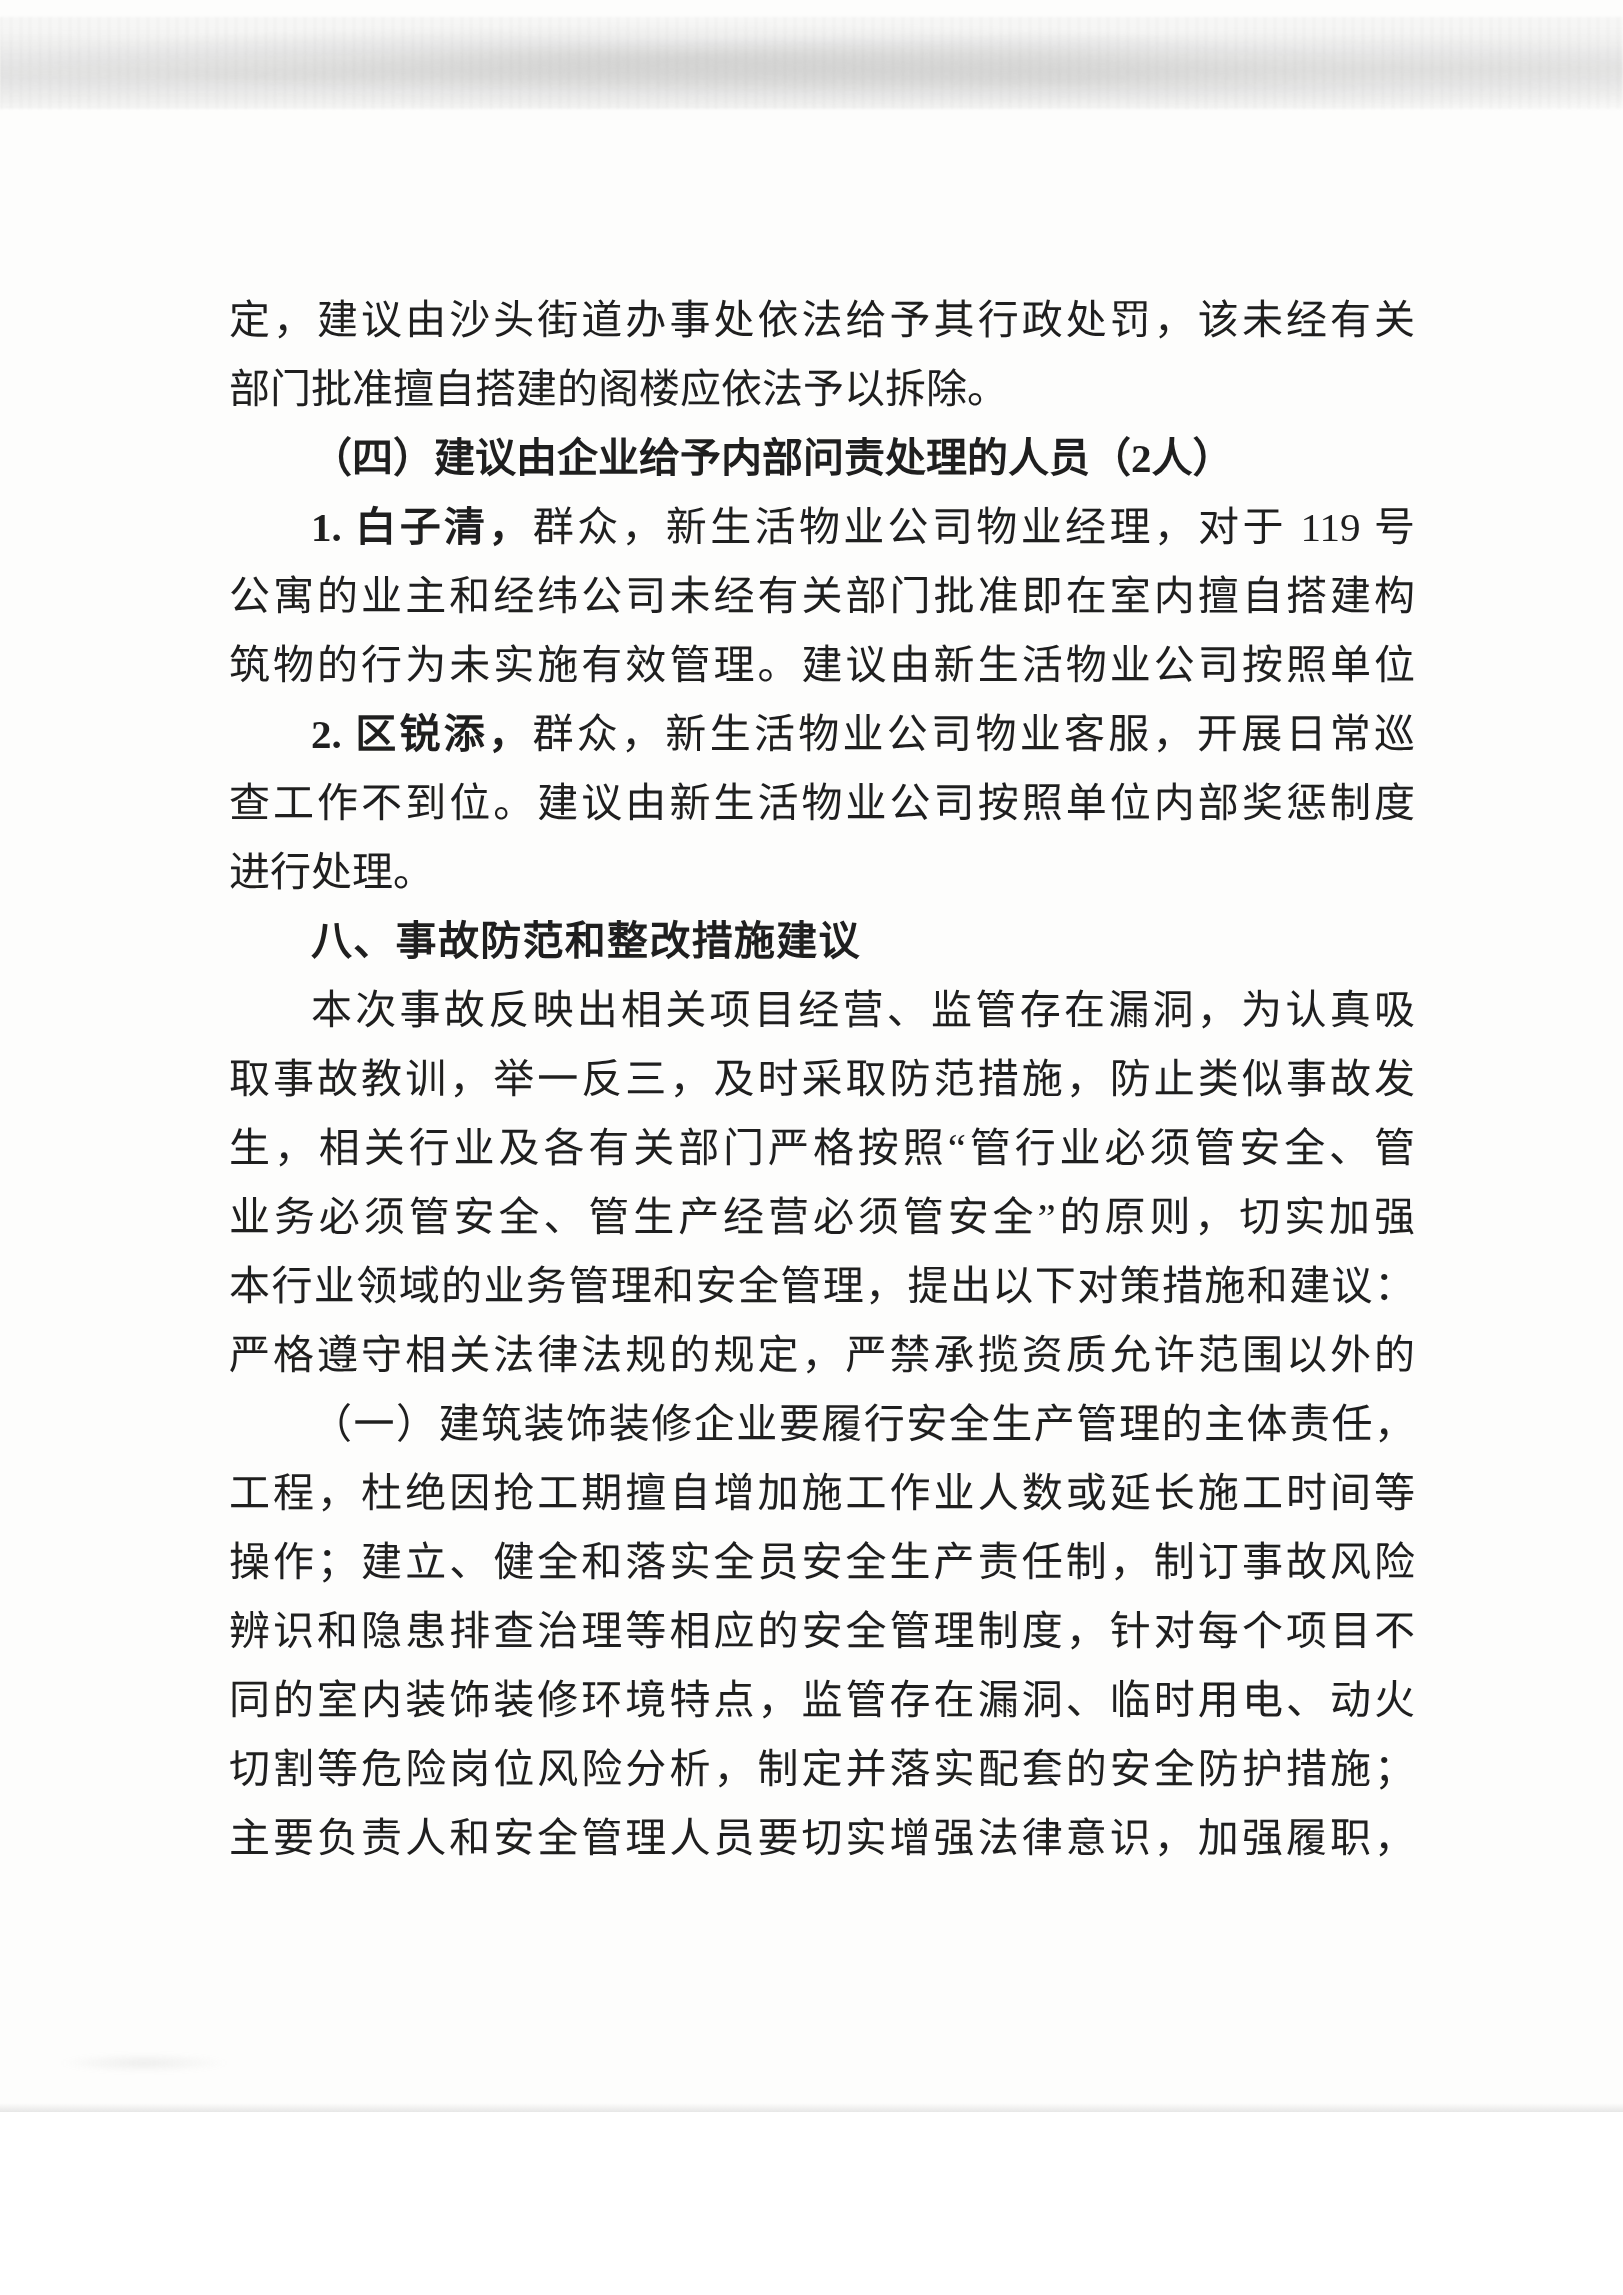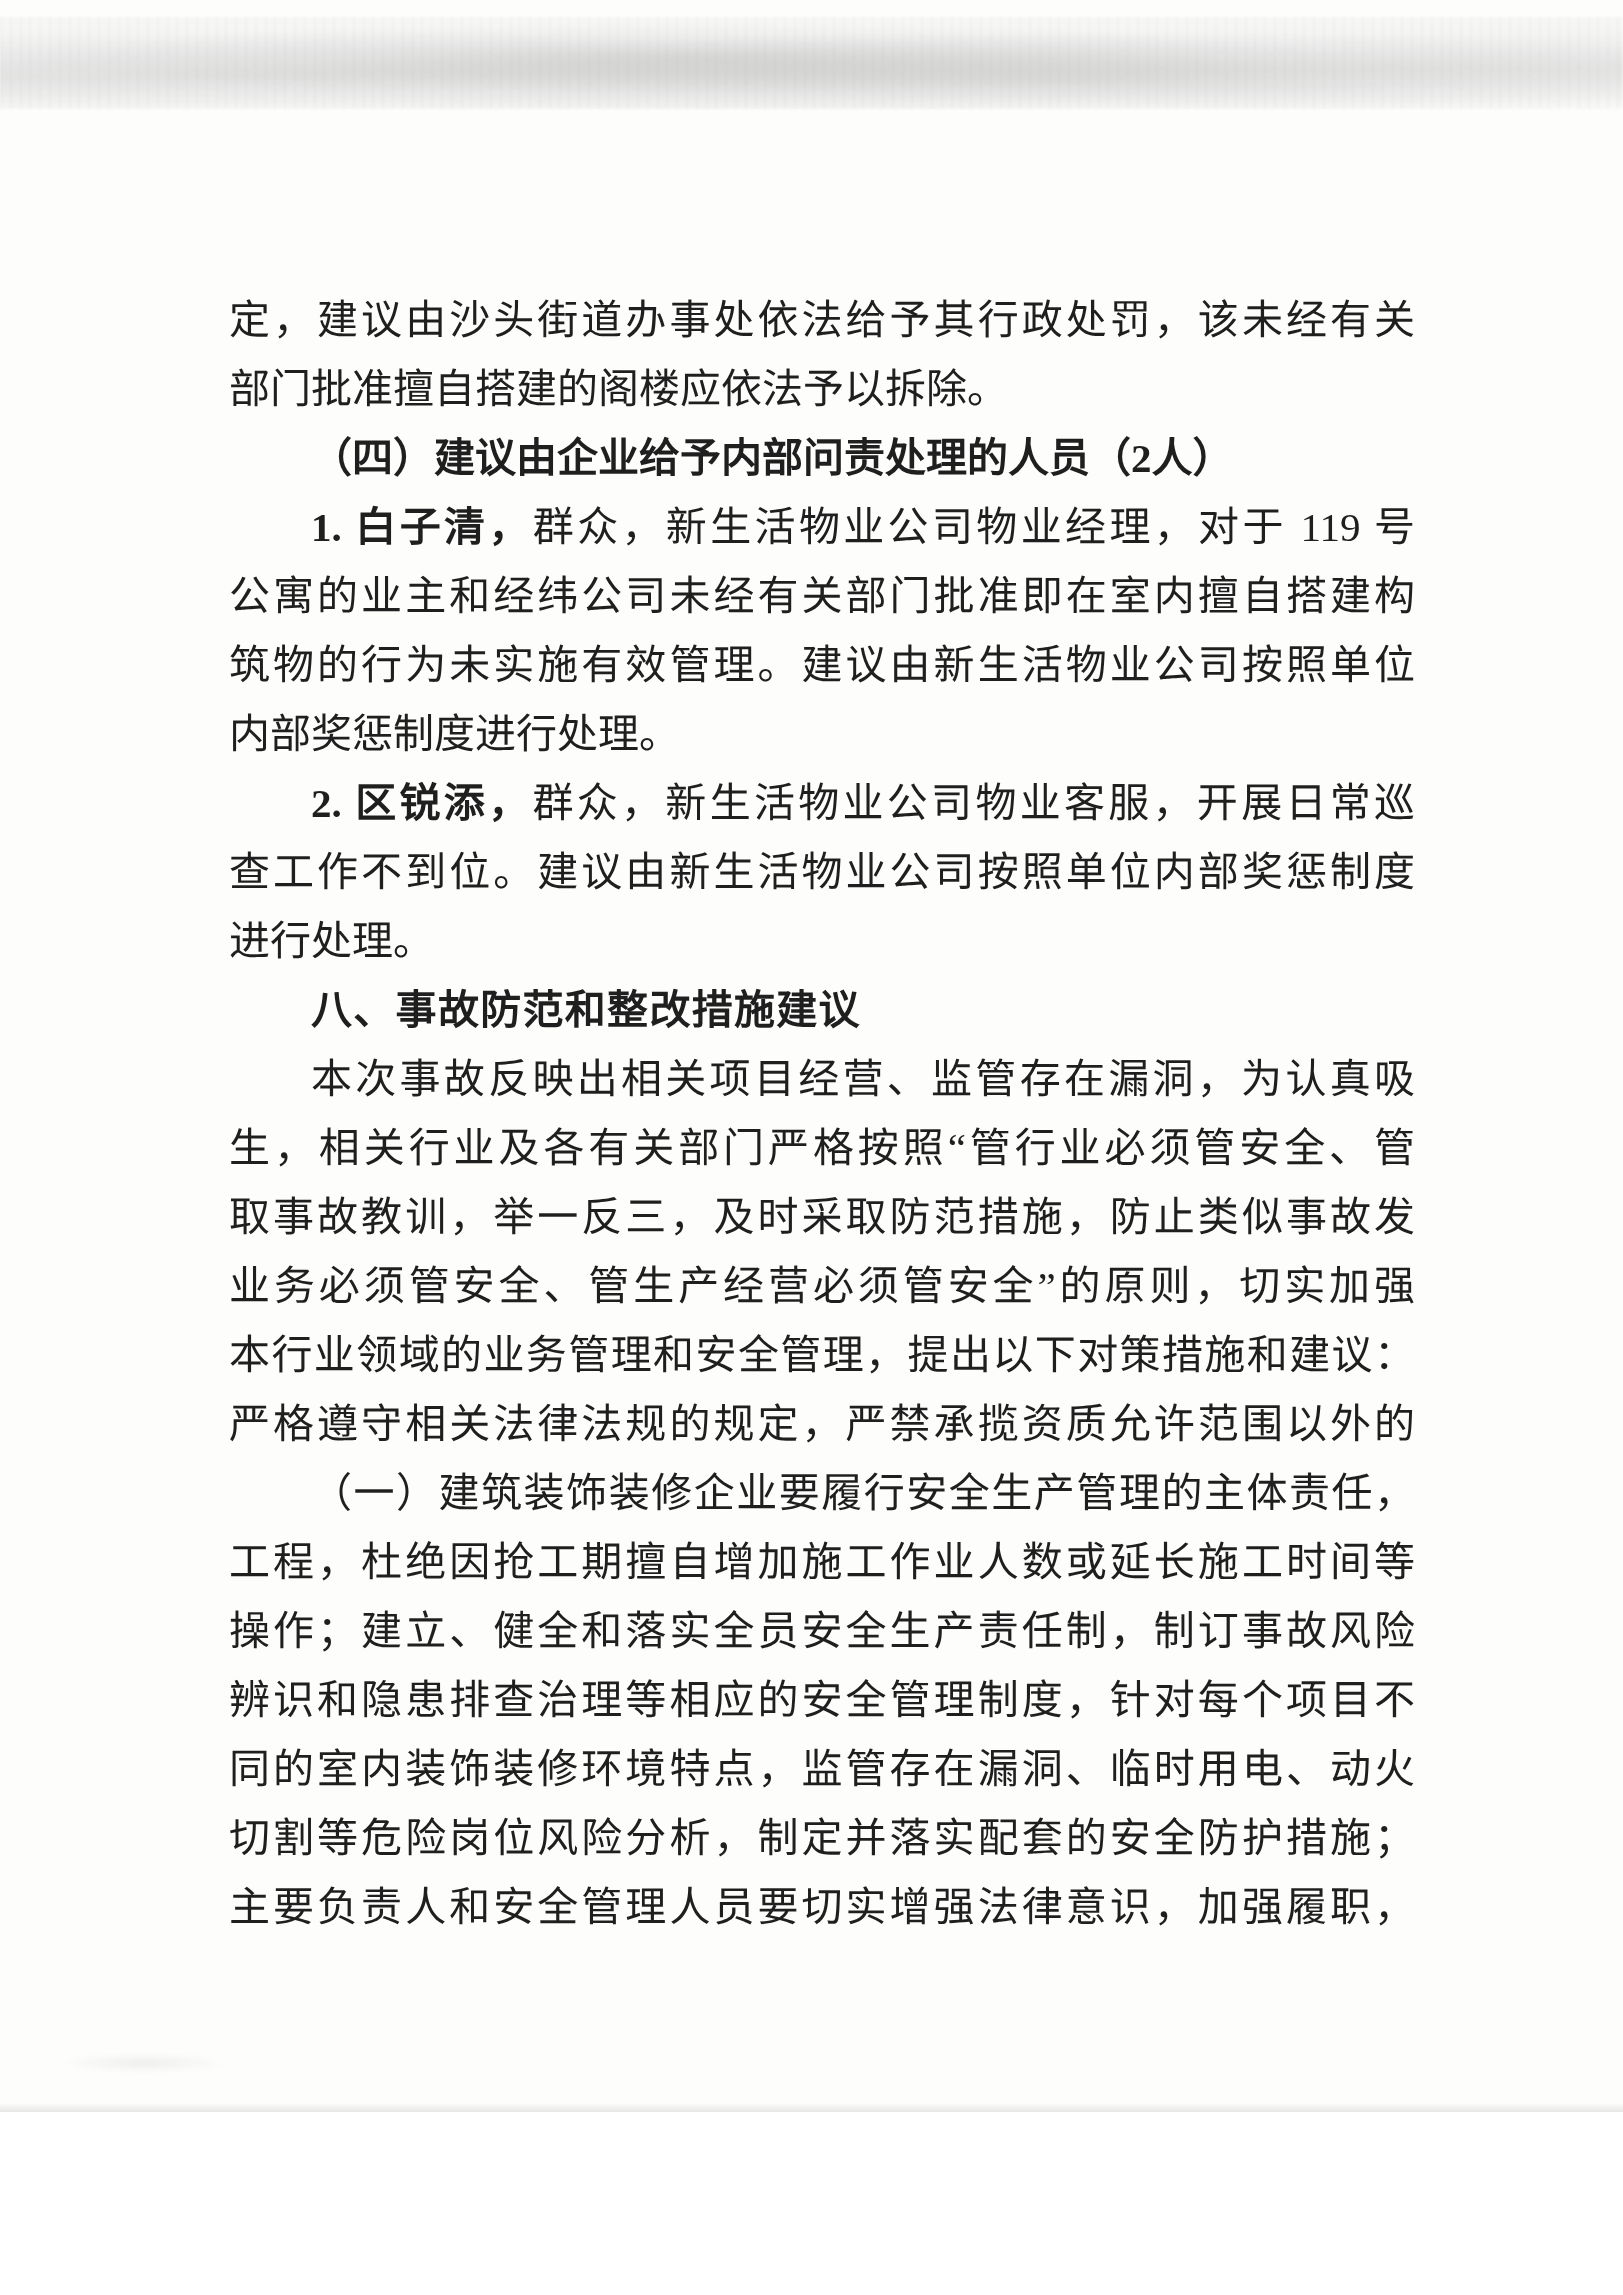--- a/index.html
+++ b/index.html
@@ -106,31 +106,30 @@
   <main class="text-block">
 
     <p class="ln j">定，建议由沙头街道办事处依法给予其行政处罚，该未经有关</p>
     <p class="ln">部门批准擅自搭建的阁楼应依法予以拆除。</p>
 
     <h3 class="ln h-kai ind">（四）建议由企业给予内部问责处理的人员（2人）</h3>
 
     <p class="ln j ind"><span class="lead-bold">1. 白子清，</span><span>群众，新生活物业公司物业经理，对于 119 号</span></p>
     <p class="ln j">公寓的业主和经纬公司未经有关部门批准即在室内擅自搭建构</p>
     <p class="ln j">筑物的行为未实施有效管理。建议由新生活物业公司按照单位</p>
-    <p class="ln">内部奖惩制度进行处理。</p>
 
     <p class="ln j ind"><span class="lead-bold">2. 区锐添，</span><span>群众，新生活物业公司物业客服，开展日常巡</span></p>
     <p class="ln j">查工作不到位。建议由新生活物业公司按照单位内部奖惩制度</p>
     <p class="ln">进行处理。</p>
 
     <h2 class="ln h-hei ind">八、事故防范和整改措施建议</h2>
 
     <p class="ln j ind">本次事故反映出相关项目经营、监管存在漏洞，为认真吸</p>
+    <p class="ln j">取事故教训，举一反三，及时采取防范措施，防止类似事故发</p>
     <p class="ln j">生，相关行业及各有关部门严格按照“管行业必须管安全、管</p>
-    <p class="ln j">取事故教训，举一反三，及时采取防范措施，防止类似事故发</p>
     <p class="ln j">业务必须管安全、管生产经营必须管安全”的原则，切实加强</p>
     <p class="ln j">本行业领域的业务管理和安全管理，提出以下对策措施和建议：</p>
 
     <p class="ln j">严格遵守相关法律法规的规定，严禁承揽资质允许范围以外的</p>
     <p class="ln j ind">（一）建筑装饰装修企业要履行安全生产管理的主体责任，</p>
     <p class="ln j">工程，杜绝因抢工期擅自增加施工作业人数或延长施工时间等</p>
     <p class="ln j">操作；建立、健全和落实全员安全生产责任制，制订事故风险</p>
     <p class="ln j">辨识和隐患排查治理等相应的安全管理制度，针对每个项目不</p>
     <p class="ln j">同的室内装饰装修环境特点，监管存在漏洞、临时用电、动火</p>
     <p class="ln j">切割等危险岗位风险分析，制定并落实配套的安全防护措施；</p>

